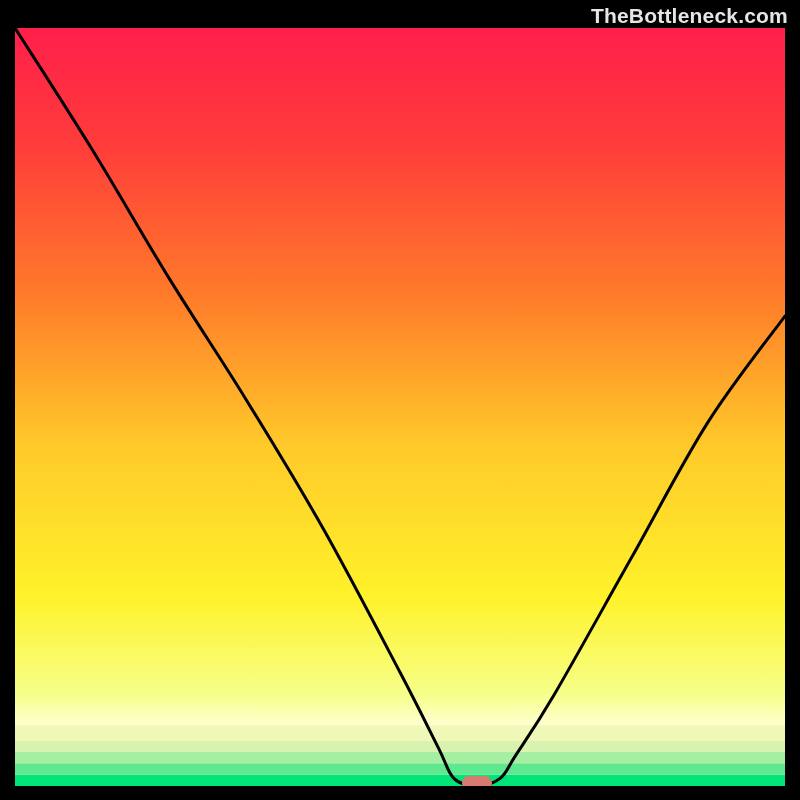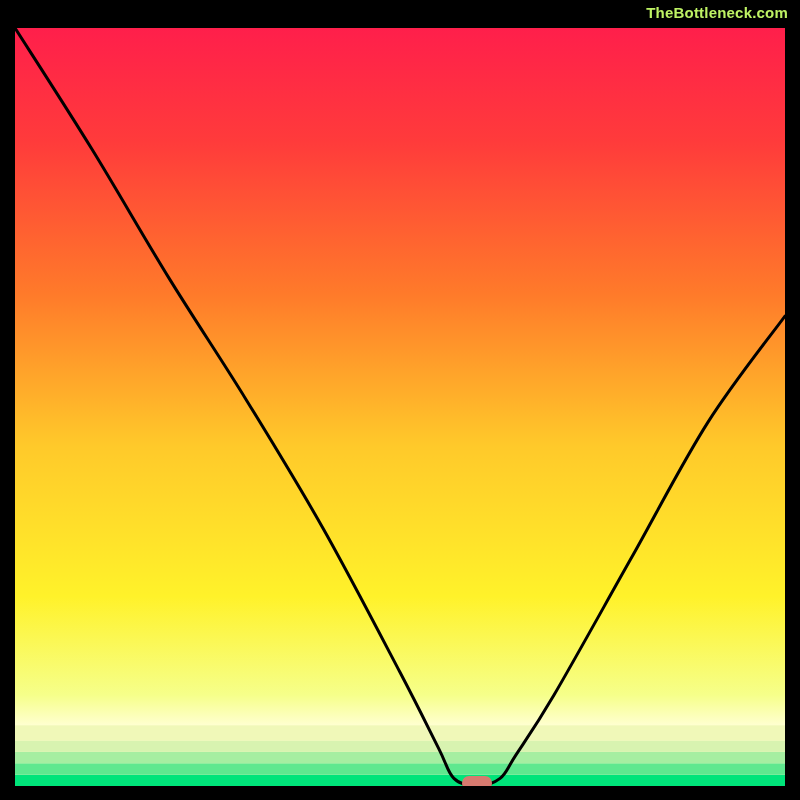--- a/index.html
+++ b/index.html
@@ -14,22 +14,22 @@
   .frame {
     position: relative;
     width: 800px;
     height: 800px;
     background: #000;
   }
   .watermark {
     position: absolute;
     top: 4px;
     right: 12px;
-    color: #bef264;
-    font-size: 15px;
+    color: #e5e5e5;
+    font-size: 21px;
     font-weight: 600;
     letter-spacing: 0.2px;
     z-index: 5;
   }
   .plot-wrap {
     position: absolute;
     left: 15px;
     top: 28px;
     width: 770px;
     height: 758px;

